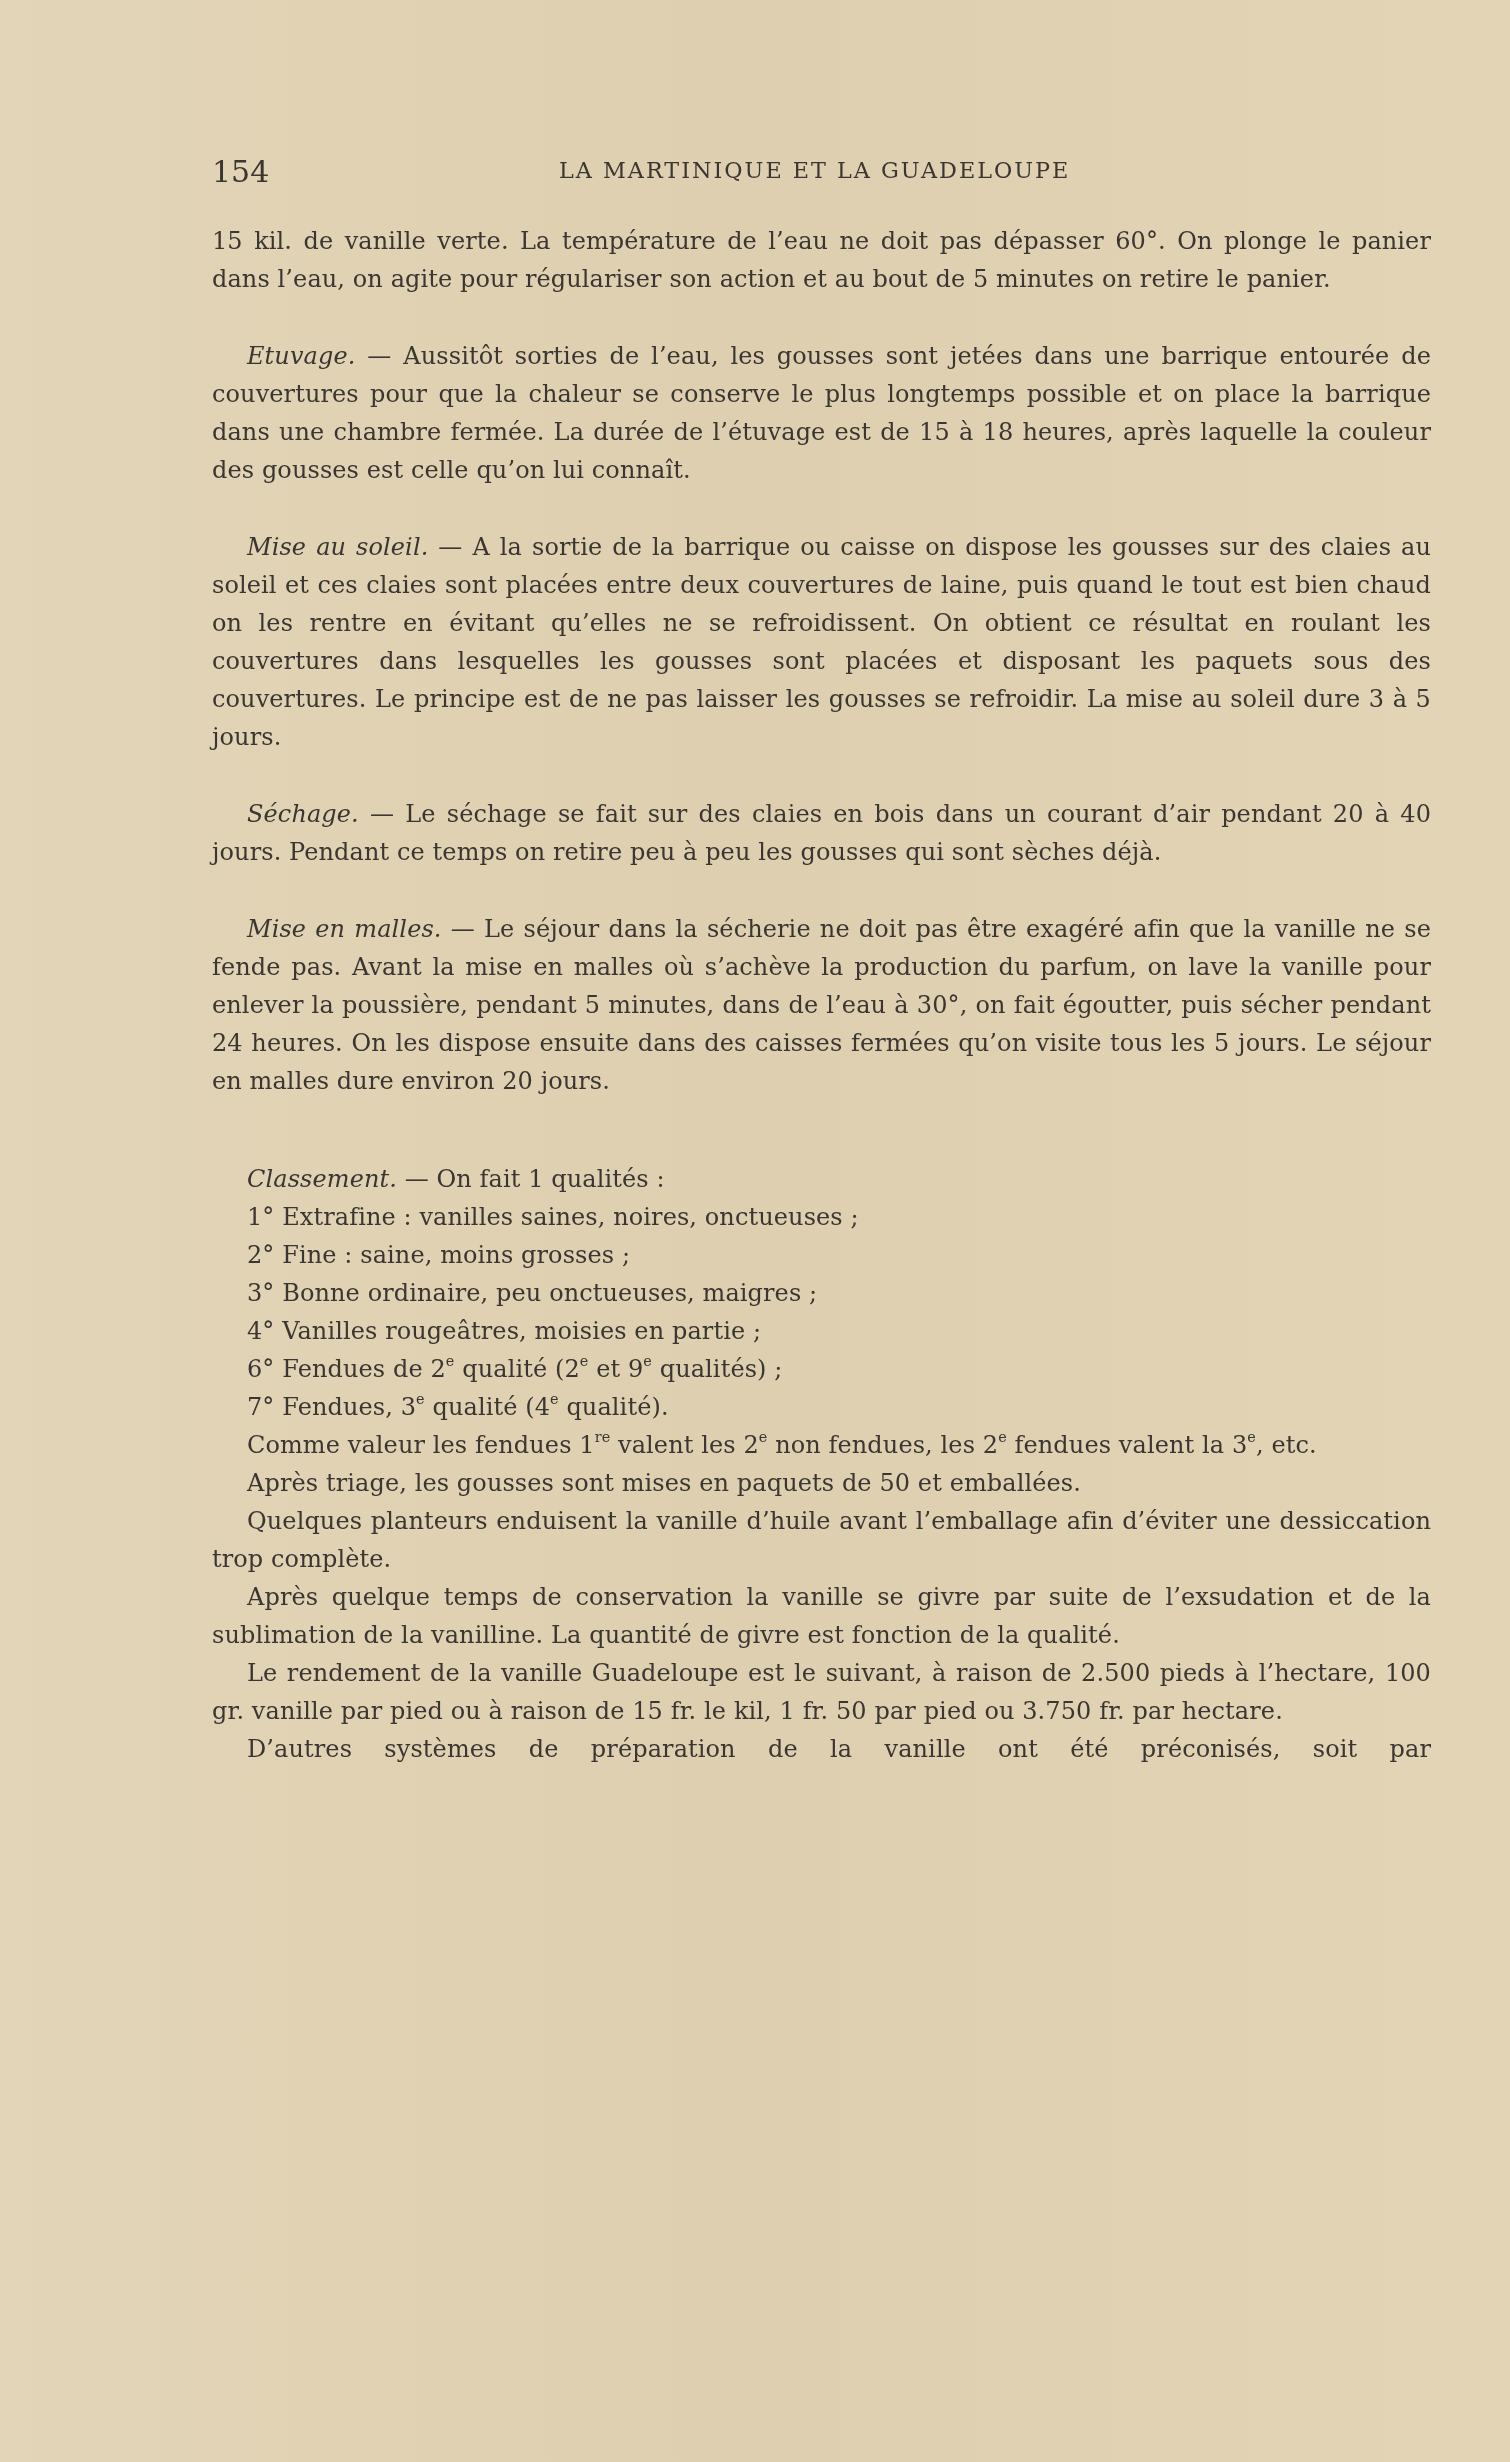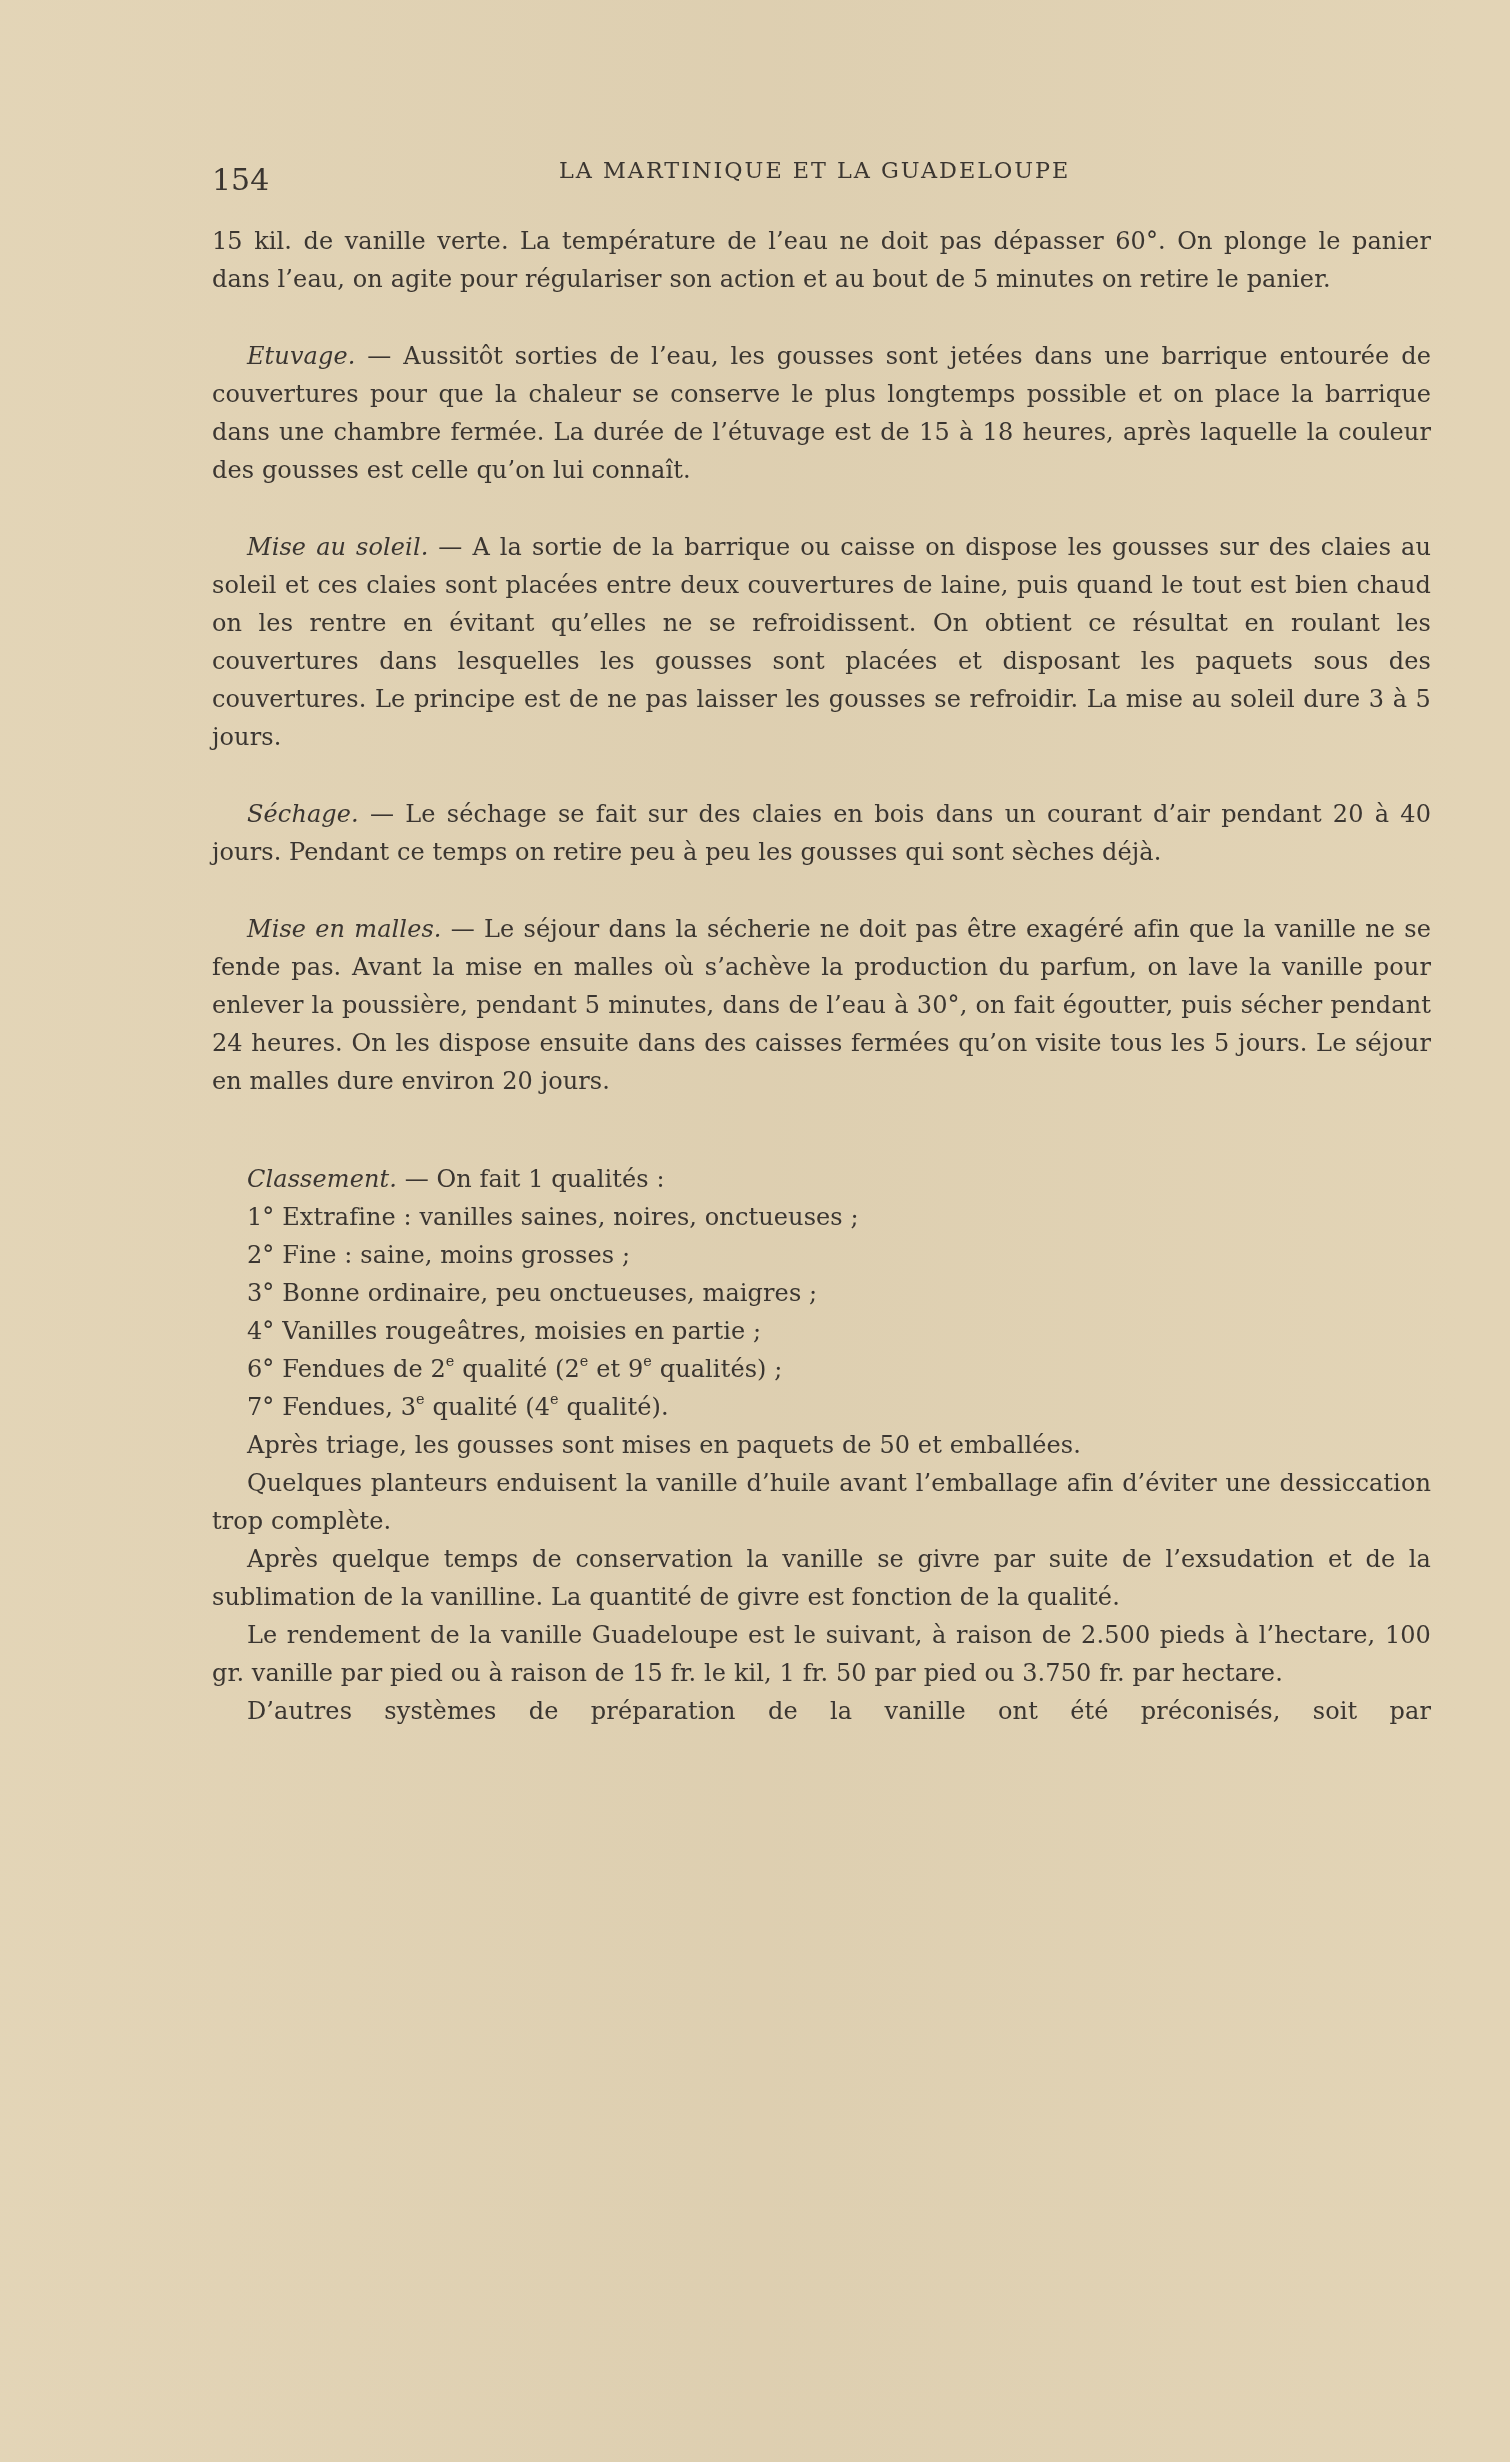--- a/index.html
+++ b/index.html
@@ -20,21 +20,21 @@
     width: 1219px;
   }
   .running-head {
     position: relative;
     height: 39px;
     font-size: 25px;
   }
   .page-number {
     position: absolute;
     left: 0;
-    top: 12px;
+    top: 4px;
     font-size: 30px;
   }
   .head-title {
     position: absolute;
     left: 347px;
     top: 6.6px;
     font-size: 22.3px;
     letter-spacing: 2px;
   }
   .body-text {
@@ -77,20 +77,21 @@
 
     <ul class="list">
       <li><span>1°</span><span> Extrafine : vanilles saines, noires, onctueuses ;</span></li>
       <li><span>2°</span><span> Fine : saine, moins grosses ;</span></li>
       <li><span>3°</span><span> Bonne ordinaire, peu onctueuses, maigres ;</span></li>
       <li><span>4°</span><span> Vanilles rougeâtres, moisies en partie ;</span></li>
       <li><span>6°</span><span> Fendues de 2</span><sup>e</sup><span> qualité (2</span><sup>e</sup><span> et 9</span><sup>e</sup><span> qualités) ;</span></li>
       <li><span>7°</span><span> Fendues, 3</span><sup>e</sup><span> qualité (4</span><sup>e</sup><span> qualité).</span></li>
     </ul>
 
+    <p class="para indent"><span>Comme valeur les fendues 1</span><sup>re</sup><span> valent les 2</span><sup>e</sup><span> non fendues, les 2</span><sup>e</sup><span> fendues valent la 3</span><sup>e</sup><span>, etc.</span></p>
 
     <p class="para indent">Après triage, les gousses sont mises en paquets de 50 et emballées.</p>
     <p class="para indent">Quelques planteurs enduisent la vanille d’huile avant l’emballage afin d’éviter une dessiccation trop complète.</p>
     <p class="para indent">Après quelque temps de conservation la vanille se givre par suite de l’exsudation et de la sublimation de la vanilline. La quantité de givre est fonction de la qualité.</p>
     <p class="para indent">Le rendement de la vanille Guadeloupe est le suivant, à raison de 2.500 pieds à l’hectare, 100 gr. vanille par pied ou à raison de 15 fr. le kil, 1 fr. 50 par pied ou 3.750 fr. par hectare.</p>
     <p class="para indent" style="text-align-last: justify;">D’autres systèmes de préparation de la vanille ont été préconisés, soit par</p>
   </div>
 </div>
 
 

